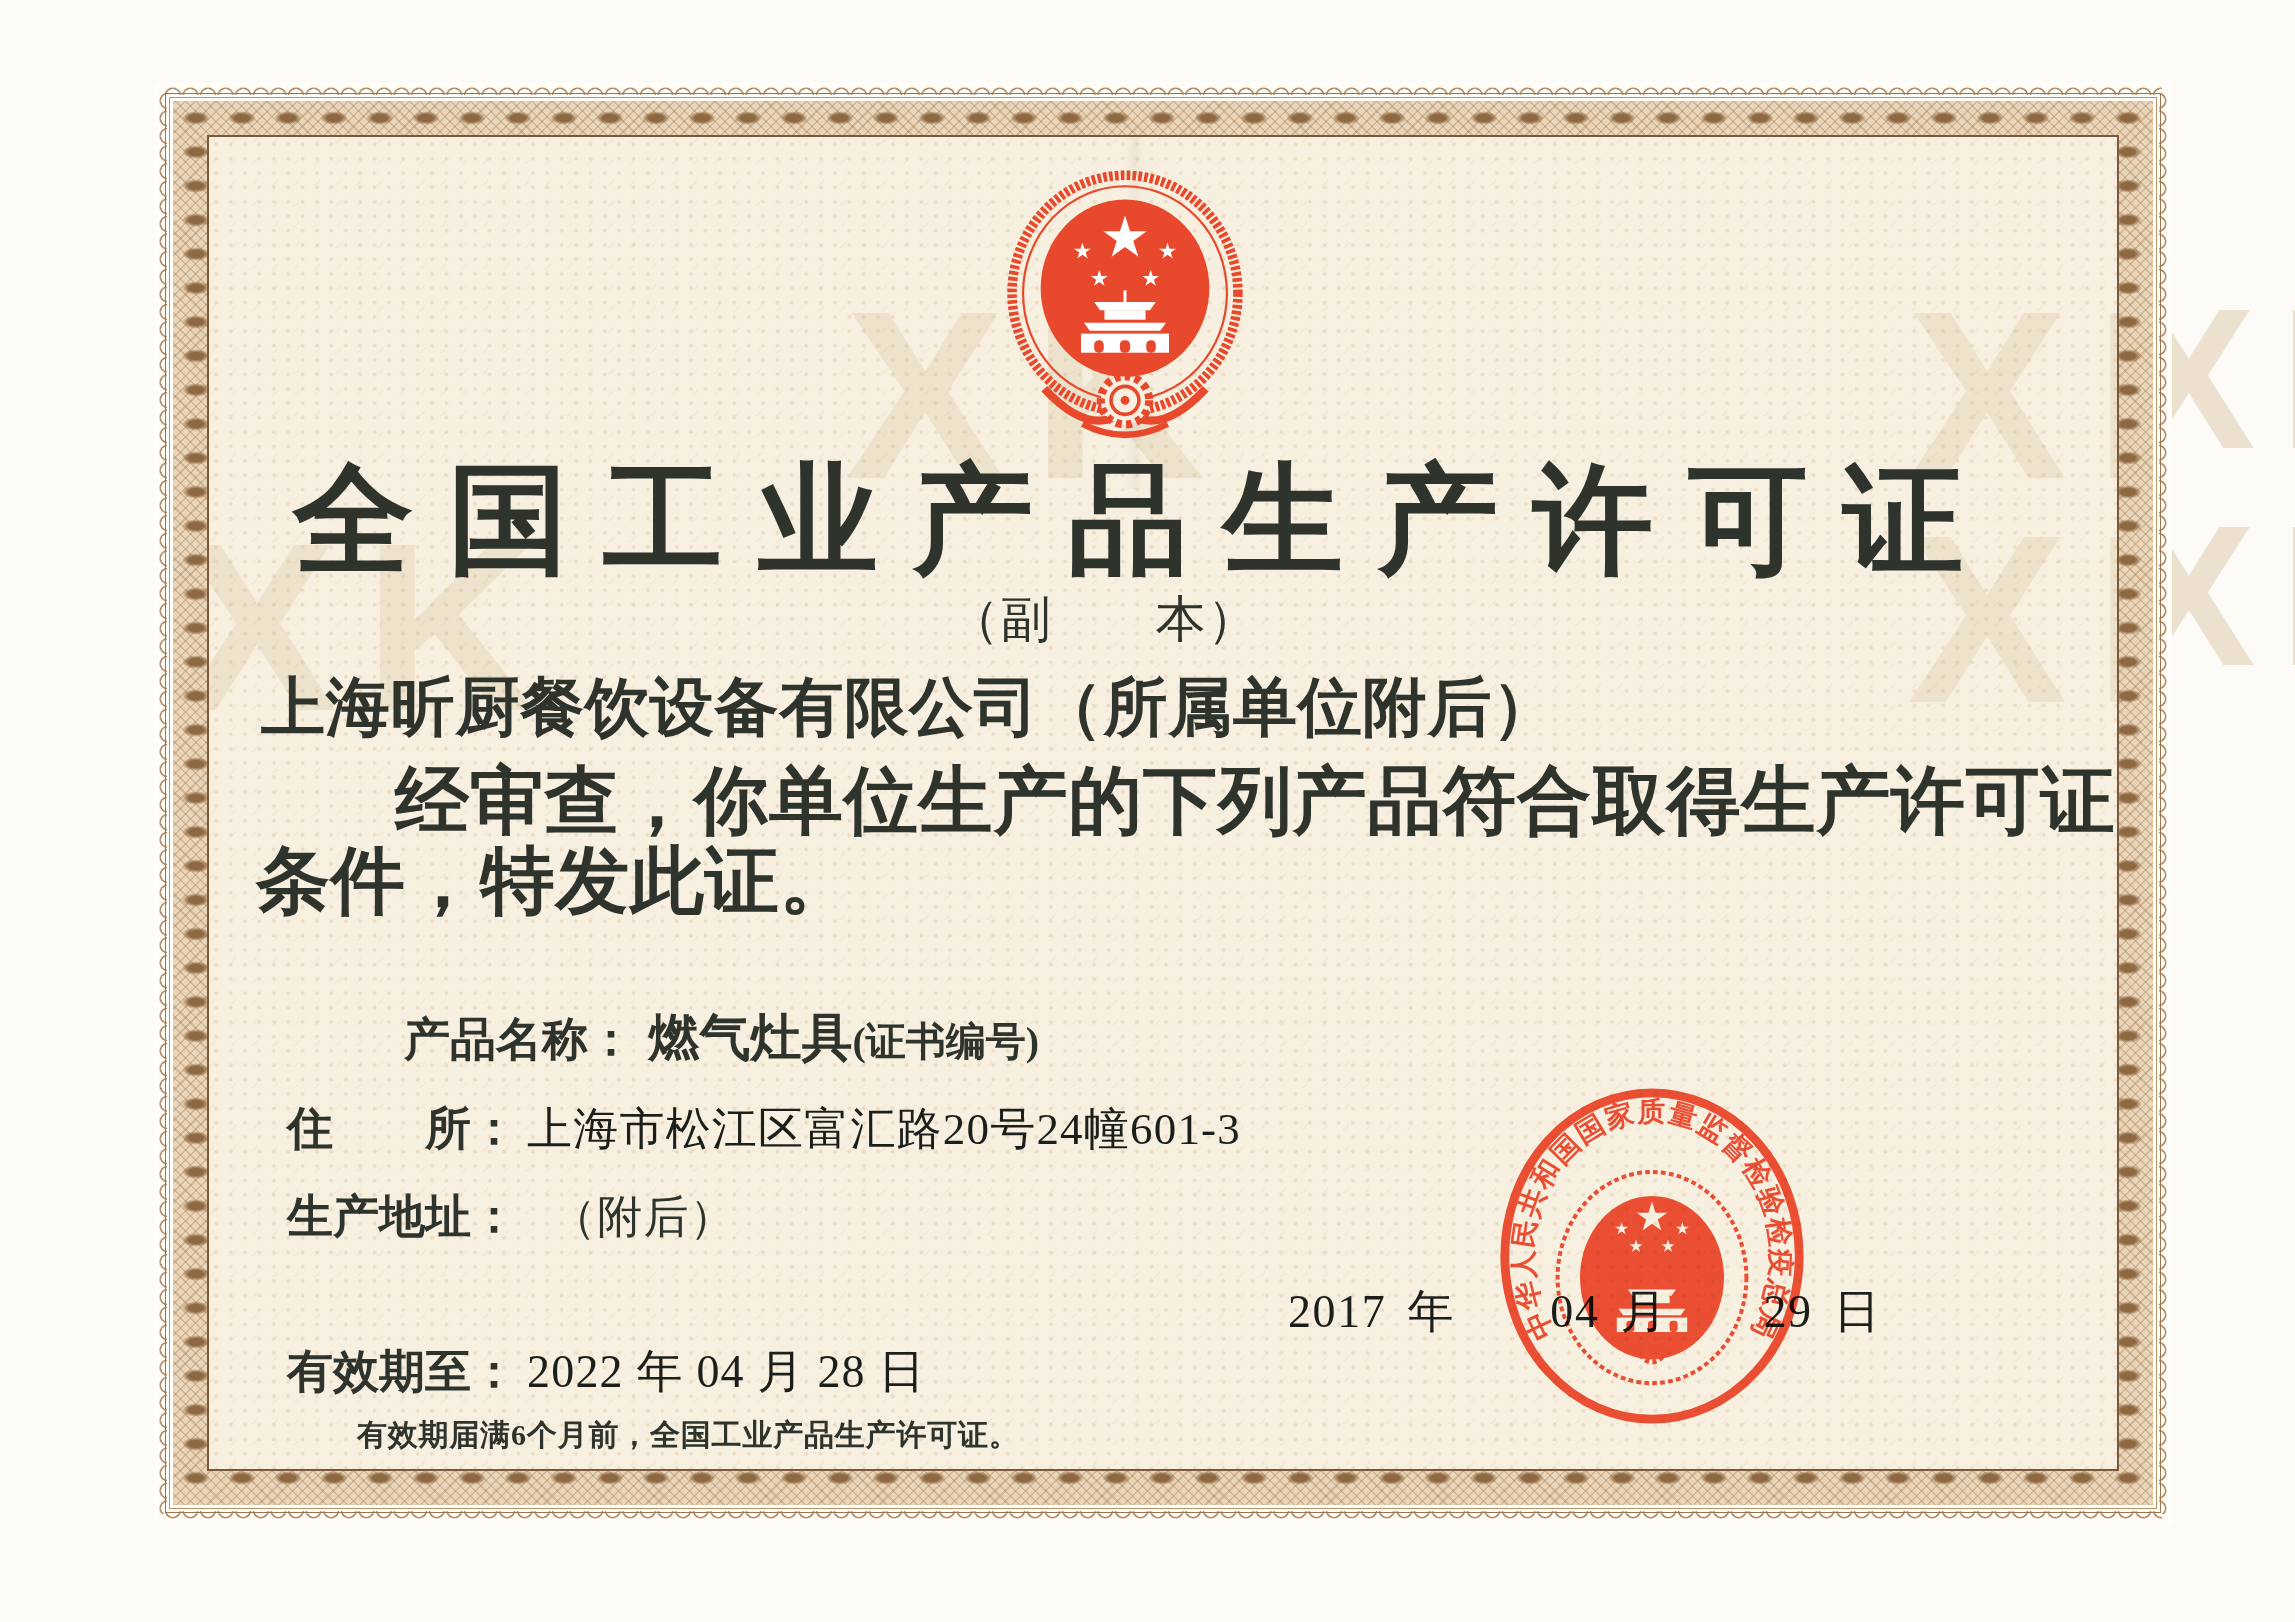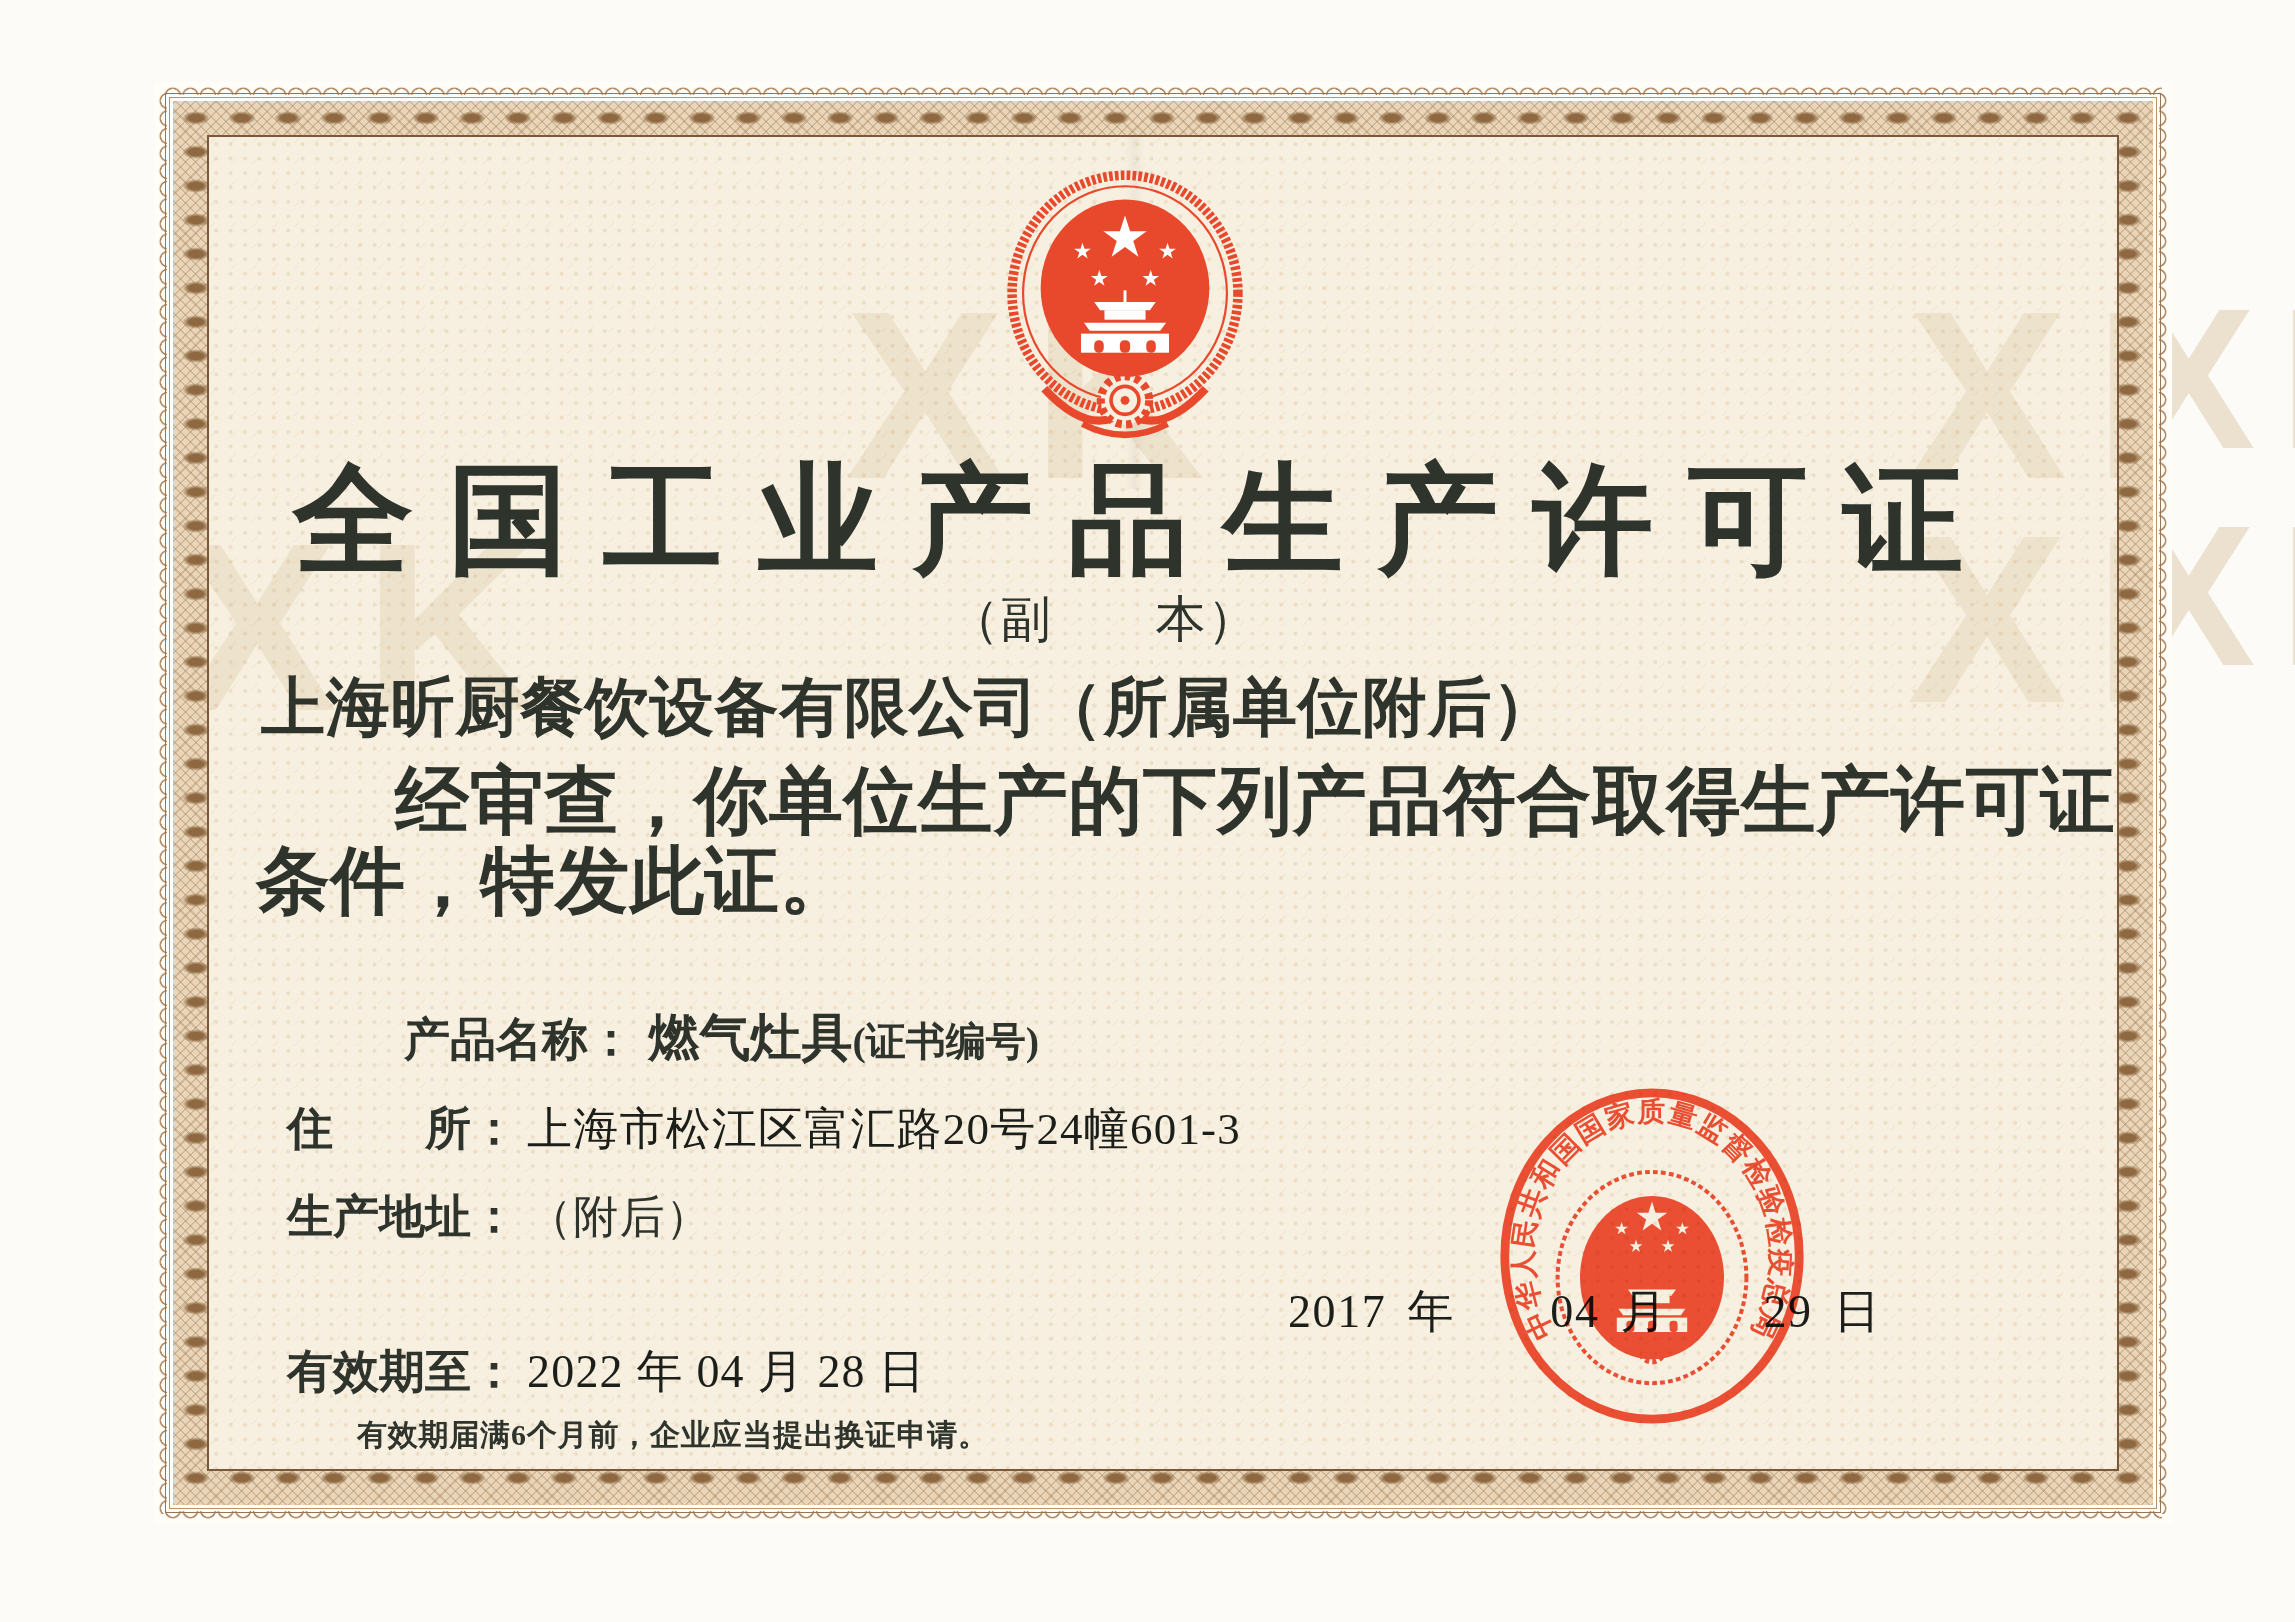--- a/index.html
+++ b/index.html
@@ -101,21 +101,21 @@
   .product-row .p-value{font-size:51px;font-weight:bold;margin-left:14.4px;}
   .product-row .p-note{font-size:40px;font-weight:bold;}
 
   .field-row{
     position:absolute;left:78px;z-index:2;
     display:flex;align-items:center;white-space:nowrap;
   }
   .field-row .f-label{font-size:46px;font-weight:bold;width:240px;}
   .field-row .f-value{font-size:45px;letter-spacing:1.2px;}
   .row-residence{top:961px;}
-  .row-prodaddr{top:1049px;}
+  .row-prodaddr{top:1049px;gap:24px;}
   .row-certno{top:1133px;}
   .row-certno .f-value{letter-spacing:2.4px;font-size:46px;}
   .row-valid{top:1204px;}
   .row-valid .f-value{font-size:46px;}
 
   .footnote{
     position:absolute;left:148px;top:1278px;z-index:2;
     font-size:30px;font-weight:bold;white-space:nowrap;letter-spacing:0.8px;
   }
   .issue-date{
@@ -200,21 +200,21 @@
       </div>
       <div class="field-row row-prodaddr">
         <span class="f-label ink">生产地址：</span>
         <span class="f-value ink">（附后）</span>
       </div>
       <div class="field-row row-valid">
         <span class="f-label ink">有效期至：</span>
         <span class="f-value val">2022 年 04 月 28 日</span>
       </div>
 
-      <div class="footnote ink">有效期届满6个月前，企业应当提出换证申请。</div>
+      <div class="footnote ink">有效期届满6个月前，全国工业产品生产许可证。</div>
       <div class="issue-date val">2017  年　　04  月　　29  日</div>
 
       <svg class="seal" viewBox="0 0 400 440">
         <ellipse cx="200" cy="220" rx="184" ry="204" fill="none" stroke="#f24b2e" stroke-width="11"></ellipse>
         <path id="sealArc" d="M 82.6 324.1 A 149 169 0 1 1 317.4 324.1" fill="none"></path>
         <text font-size="35" fill="#f24b2e" letter-spacing="2">
           <textPath href="#sealArc" startOffset="50%" text-anchor="middle">中华人民共和国国家质量监督检验检疫总局</textPath>
         </text>
         <ellipse cx="200" cy="247" rx="118" ry="132" fill="none" stroke="#f24b2e" stroke-width="5" stroke-dasharray="6 4"></ellipse>
         <ellipse cx="200" cy="247" rx="90" ry="102" fill="#f24b2e"></ellipse>

